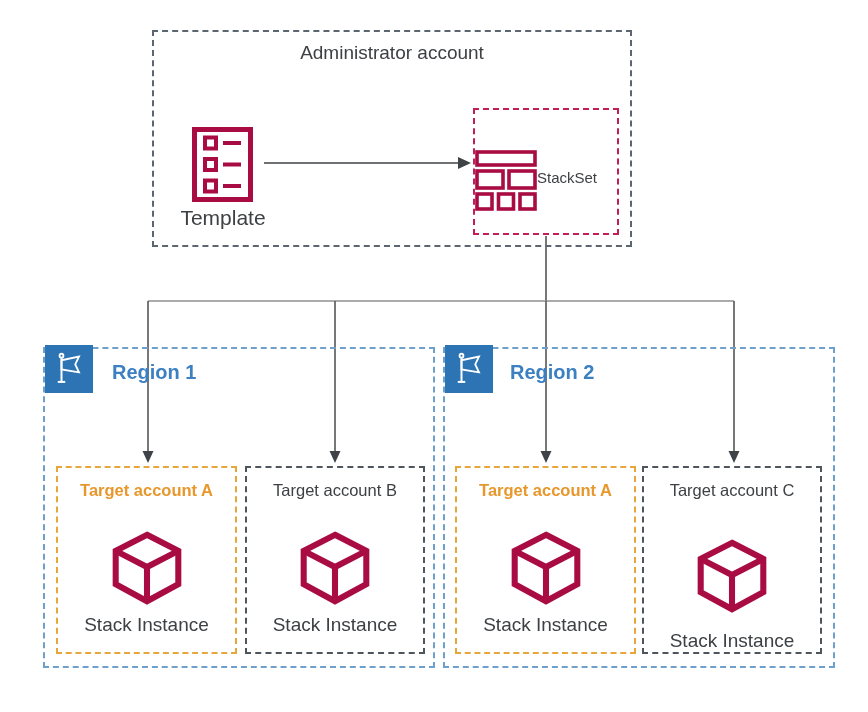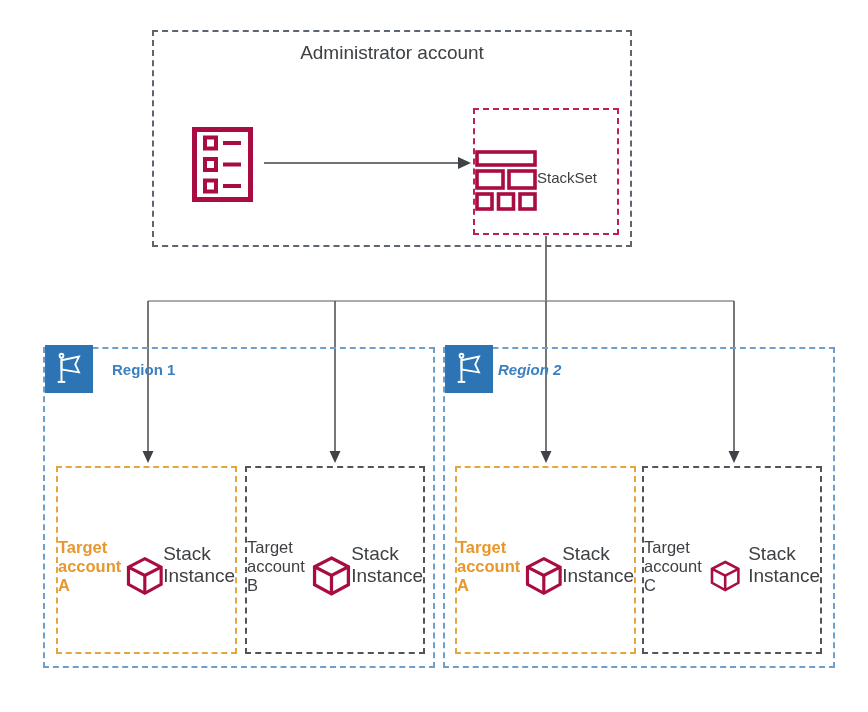--- a/index.html
+++ b/index.html
@@ -42,25 +42,25 @@
     display:flex;align-items:center;}
   .stackset-icon{margin-top:18px;}
   .stackset-label{margin-top:12px;font-size:15px;}
 
   .region-box{top:347px;width:392px;height:321px;border:2px dashed var(--region-border);}
   .region-1{left:43px;}
   .region-2{left:443px;}
   .flag-badge{top:345px;width:48px;height:48px;background:var(--flag-fill);display:flex;align-items:center;justify-content:center;}
   .flag-1{left:45px;}
   .flag-2{left:445px;}
-  .region-label{top:361px;font-size:15px;font-weight:bold;color:var(--region-text);}
+  .region-label{top:361px;font-size:20px;font-weight:bold;color:var(--region-text);}
   .region-label-1{left:112px;}
-  .region-label-2{left:498px;font-style:italic;}
+  .region-label-2{left:510px;}
 
-  .acct-box{top:466px;width:181px;height:188px;display:flex;align-items:center;background:#ffffff;}
+  .acct-box{top:466px;width:181px;height:188px;display:flex;flex-direction:column;align-items:center;background:#ffffff;}
   .acct-highlight{border:2px dashed var(--highlight-border);}
   .acct-default{border:2px dashed var(--default-border);}
   .acct-a1{left:56px;}
   .acct-b1{left:245px;width:180px;}
   .acct-a2{left:455px;}
   .acct-c2{left:642px;width:180px;gap:8px;}
   .acct-title{margin-top:13px;font-size:16.5px;}
   .acct-title-highlight{color:var(--highlight);font-weight:bold;}
   .acct-title-default{color:var(--text);}
   .cube-icon{margin-top:31px;}
@@ -95,20 +95,21 @@
 
   <svg class="abs template-icon" width="61" height="75" viewBox="0 0 61 75">
     <rect class="crimson-stroke" x="2.5" y="2.5" width="56" height="70" stroke-width="5"></rect>
     <rect class="crimson-stroke" x="13" y="10.5" width="11" height="11" stroke-width="4"></rect>
     <rect class="crimson-stroke" x="13" y="32" width="11" height="11" stroke-width="4"></rect>
     <rect class="crimson-stroke" x="13" y="53.5" width="11" height="11" stroke-width="4"></rect>
     <path class="crimson-stroke" d="M31 16 H49" stroke-width="4"></path>
     <path class="crimson-stroke" d="M31 37.5 H49" stroke-width="4"></path>
     <path class="crimson-stroke" d="M31 59 H49" stroke-width="4"></path>
   </svg>
+  <div class="abs template-label">Template</div>
 
 
   <div class="abs stackset-box">
     <svg class="stackset-icon" width="62" height="62" viewBox="0 0 62 62">
       <rect class="crimson-stroke" x="2" y="2" width="58" height="13" stroke-width="3.6"></rect>
       <rect class="crimson-stroke" x="2" y="21" width="26" height="17" stroke-width="3.6"></rect>
       <rect class="crimson-stroke" x="34" y="21" width="26" height="17" stroke-width="3.6"></rect>
       <rect class="crimson-stroke" x="2" y="44" width="15" height="15" stroke-width="3.6"></rect>
       <rect class="crimson-stroke" x="23.5" y="44" width="15" height="15" stroke-width="3.6"></rect>
       <rect class="crimson-stroke" x="45" y="44" width="15" height="15" stroke-width="3.6"></rect>

